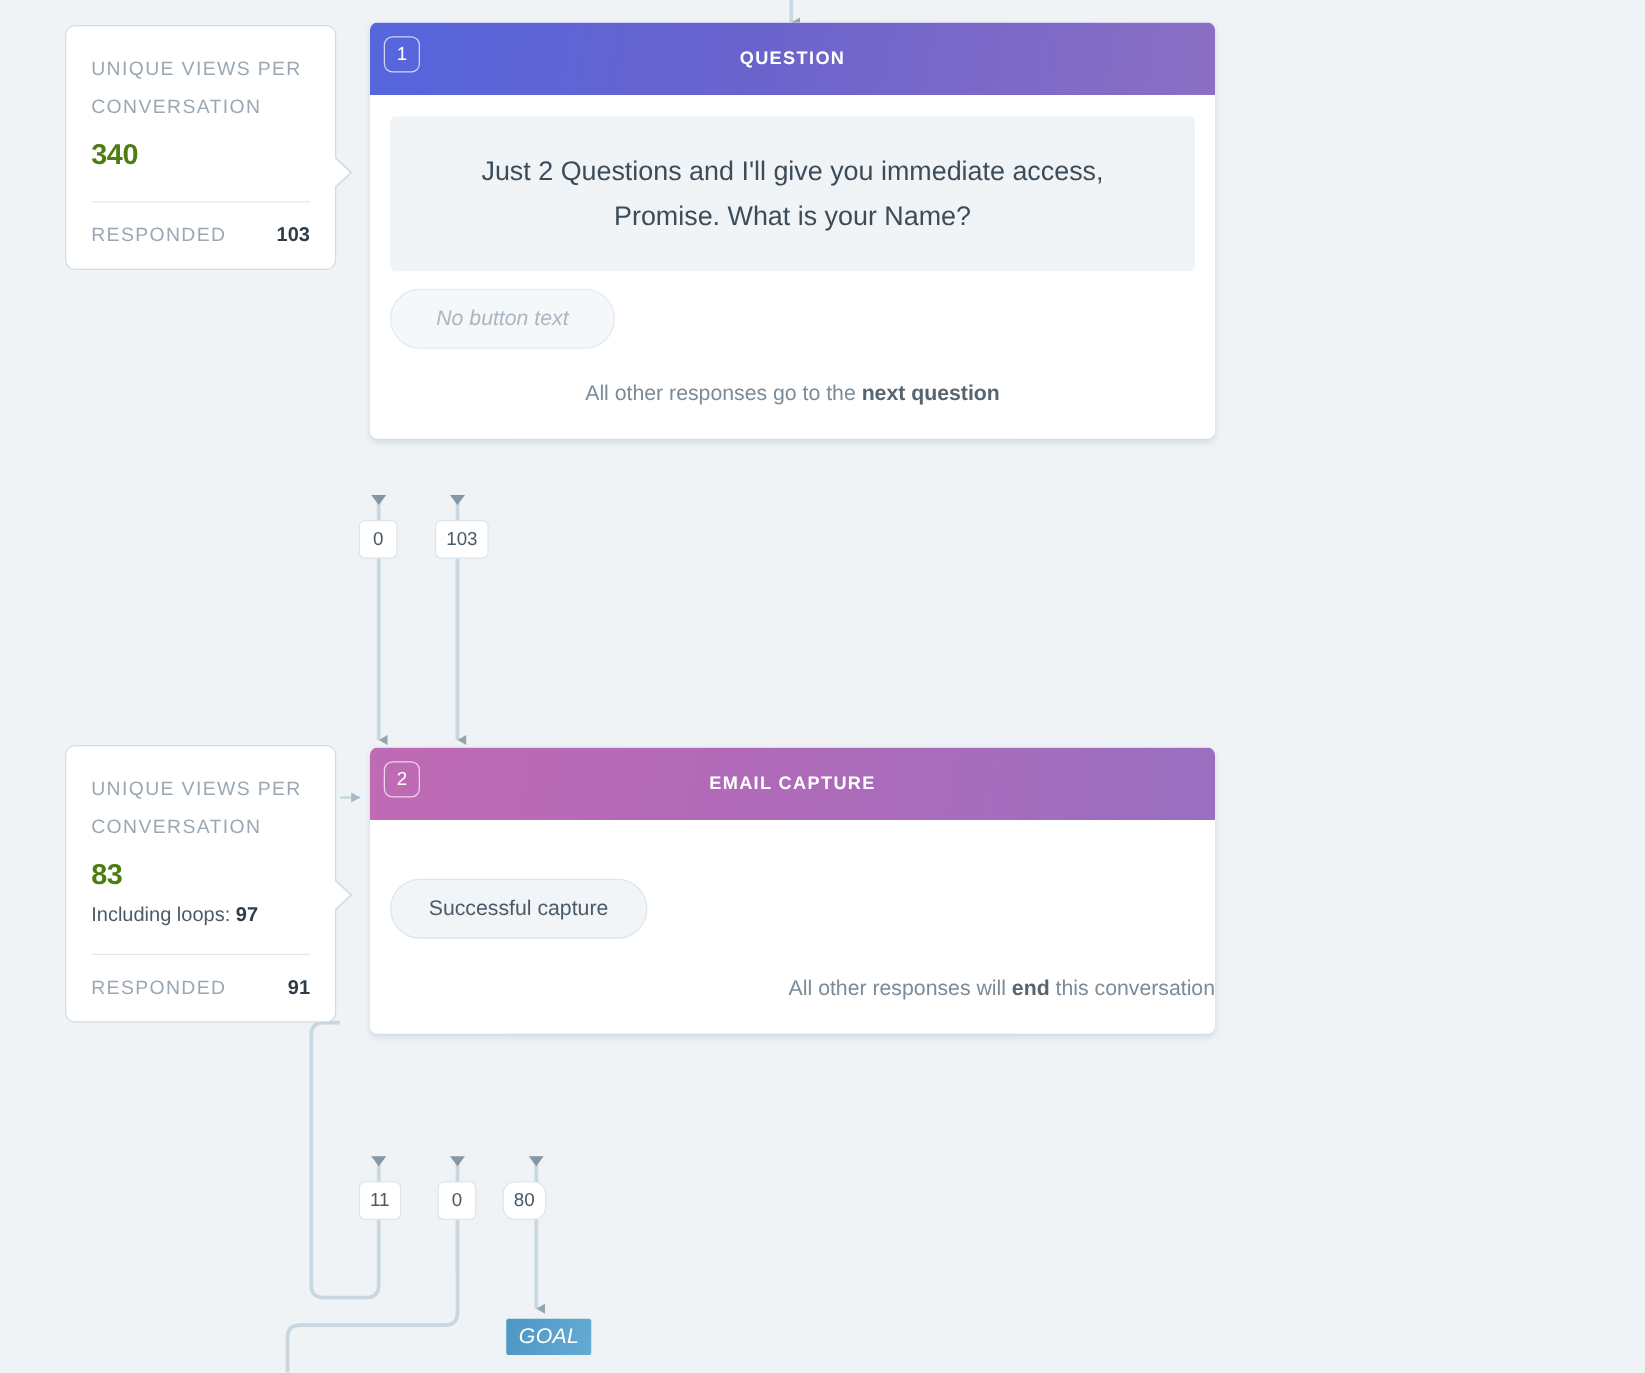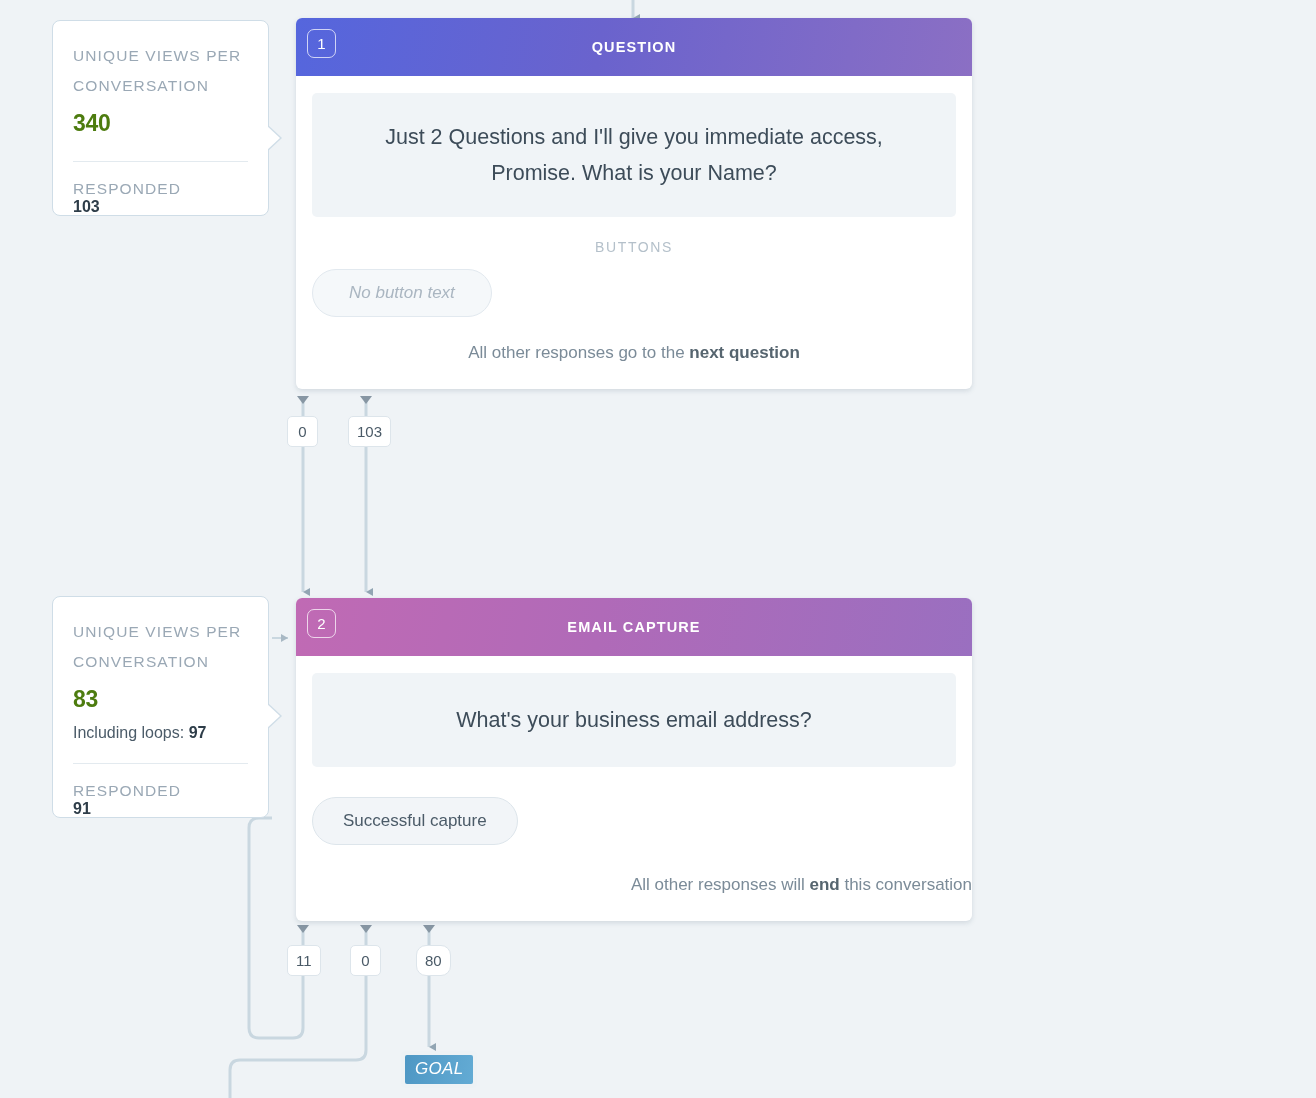--- a/index.html
+++ b/index.html
@@ -79,23 +79,22 @@
     margin-top: 2px;
   }
   .stat-sub b { color: #2e3d49; font-weight: bold; }
   .stat-divider {
     border-top: 1px solid #e3eaef;
     margin: 18px 0 0 0;
   }
   .stat-foot {
     display: flex;
     justify-content: space-between;
-    align-items: flex-start;
+    align-items: center;
     padding-top: 18px;
-    flex-direction: column;
   }
   .stat-foot-label {
     color: #9aa8b5;
     font-size: 15.5px;
     letter-spacing: 1.1px;
     text-transform: uppercase;
   }
   .stat-foot-value {
     color: #2e3d49;
     font-size: 16px;
@@ -299,21 +298,20 @@
     </div>
   </div>
 
   <div class="node" style="left:296px; top:18px;">
     <div class="node-header question">
       <div class="node-num">1</div>
       <div class="node-title">QUESTION</div>
     </div>
     <div class="node-body">
       <div class="prompt-box tall">Just 2 Questions and I'll give you immediate access, Promise. What is your Name?</div>
-      <div class="buttons-label">BUTTONS</div>
       <div class="pill-row">
         <div class="pill empty">No button text</div>
       </div>
     </div>
     <div class="node-foot">
       <span>All other responses go to the </span><b>next question</b><span></span>
     </div>
   </div>
 
   <div class="edge-badge" style="left:287px; top:416px;">0</div>
@@ -333,31 +331,30 @@
       <span class="stat-foot-value">91</span>
     </div>
   </div>
 
   <div class="node" style="left:296px; top:598px;">
     <div class="node-header email">
       <div class="node-num">2</div>
       <div class="node-title">EMAIL CAPTURE</div>
     </div>
     <div class="node-body">
-      <div class="prompt-box tall">What's your business email address?</div>
       <div class="pill-row" style="margin-top:30px;">
         <div class="pill">Successful capture</div>
       </div>
     </div>
     <div class="node-foot" style="padding-top:30px;text-align:right;">
       <span>All other responses will </span><b>end</b><span> this conversation</span>
     </div>
   </div>
 
   <div class="edge-badge" style="left:287px; top:945px;">11</div>
   <div class="edge-badge" style="left:350px; top:945px;">0</div>
-  <div class="edge-badge" style="left:416px; top:945px;border-radius:10px;">80</div>
+  <div class="edge-badge" style="left:402px; top:945px;border-radius:10px;">80</div>
 
   <div class="goal-chip" style="left:401px; top:1051px;">
     <div class="goal-inner">GOAL</div>
   </div>
 
 </div>
 
 </body></html>

